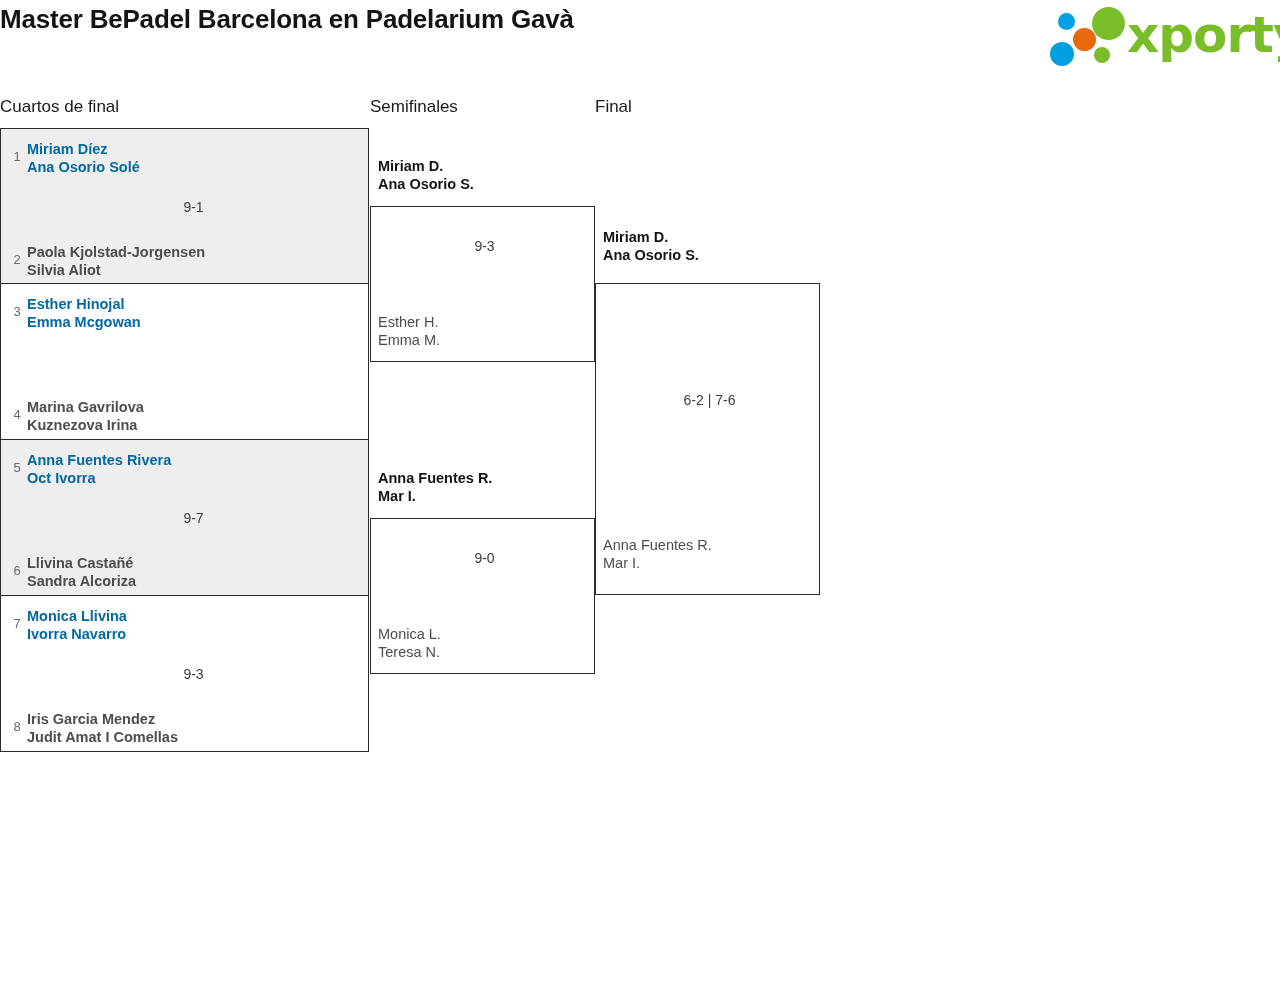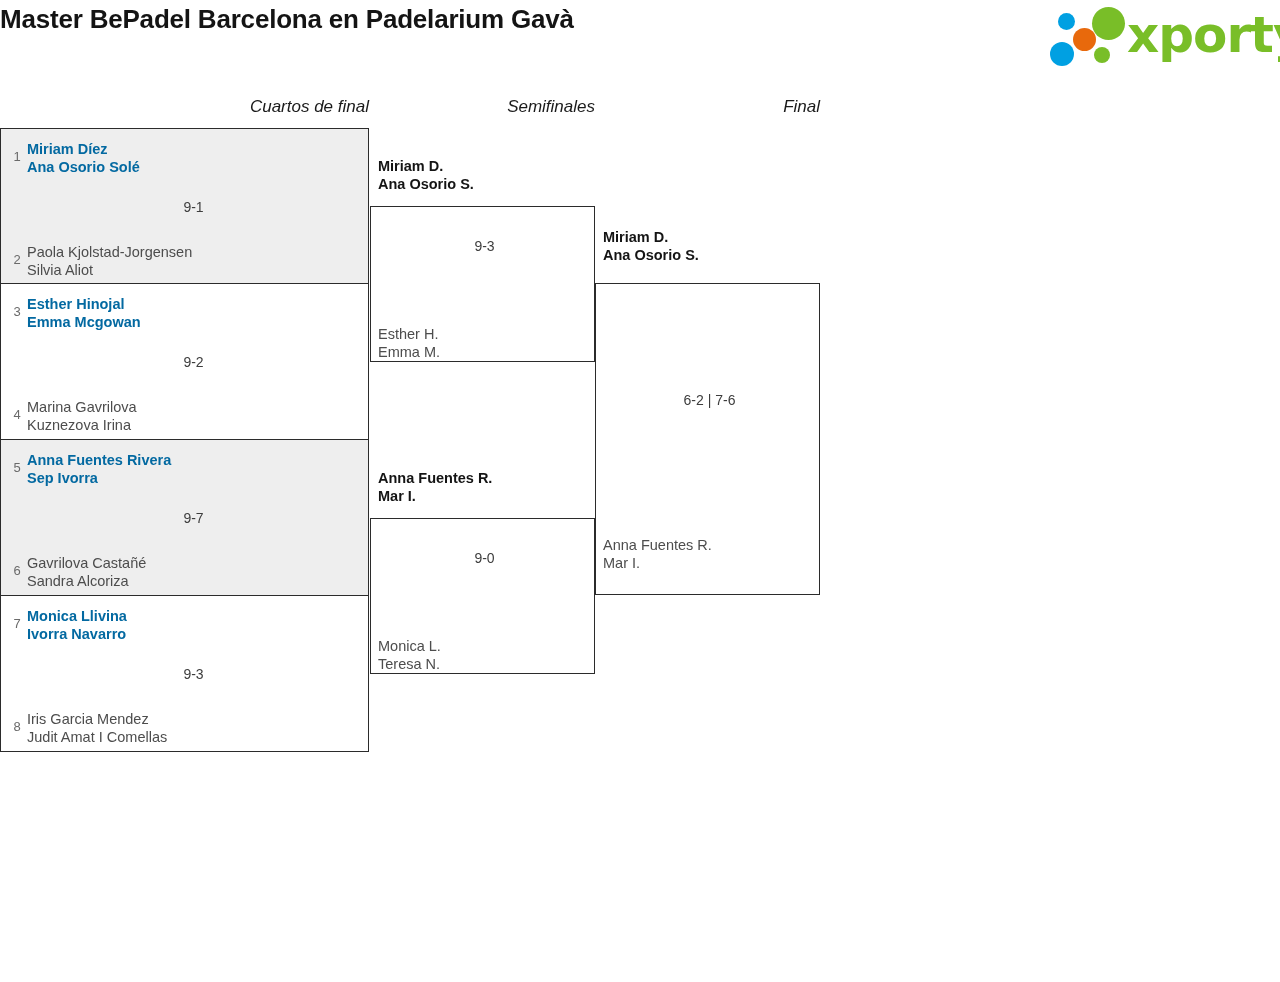--- a/index.html
+++ b/index.html
@@ -48,24 +48,23 @@
     letter-spacing: -1px;
     line-height: 58px;
     font-family: "DejaVu Sans", sans-serif;
   }
 
   
   .round-header {
     position: absolute;
     font-size: 17px;
     color: #1a1a1a;
-    text-align: right;
+    text-align: left;
     line-height: 22px;
     white-space: nowrap;
-    font-style: italic;
   }
   .rh-qf { left: 0px;   top: 96px; width: 369px; }
   .rh-sf { left: 370px; top: 96px; width: 225px; }
   .rh-f  { left: 595px; top: 96px; width: 225px; }
 
   
   .qf-block {
     position: absolute;
     left: 0px;
     width: 369px;
@@ -96,21 +95,21 @@
     line-height: 36px;
     margin-top: -1px;
   }
   .names {
     font-size: 14.5px;
     line-height: 18px;
     white-space: nowrap;
   }
   .names .n { display: block; }
   .winner .names { font-weight: bold; color: #0369a1; }
-  .loser  .names { font-weight: normal; color: #4d4d4d; }
+  .loser  .names { font-weight: bold; color: #4d4d4d; }
   .loser .seed  { color: #6a6a6a; }
 
   .qf-score {
     position: absolute;
     left: 0px; top: 70px;
     width: 369px;
     text-align: center;
     font-size: 14px;
     color: #3d3d3d;
     padding-left: 16px;
@@ -127,21 +126,21 @@
   }
   .sf-team {
     position: absolute;
     left: 7px;
     font-size: 14.5px;
     line-height: 18px;
     white-space: nowrap;
   }
   .sf-team .n { display: block; }
   .sf-team.winner { font-weight: bold; color: #141414; top: -50px; }
-  .sf-team.loser  { font-weight: normal; color: #4d4d4d; top: 106px; margin-top: 12px; }
+  .sf-team.loser  { font-weight: normal; color: #4d4d4d; top: 106px; }
   .sf-score {
     position: absolute;
     left: 0px; top: 31px;
     width: 225px;
     text-align: center;
     font-size: 14px;
     color: #3d3d3d;
     padding-left: 2px;
   }
 
@@ -217,43 +216,42 @@
   </div>
 
   <div class="qf-block plain" style="top:284px;">
     <div class="team top winner">
       <span class="seed">3</span>
       <span class="names">
         <span class="n">Esther Hinojal</span>
         <span class="n">Emma Mcgowan</span>
       </span>
     </div>
-    <div class="qf-score">9-2</div>
     <div class="team bottom loser">
       <span class="seed">4</span>
       <span class="names">
         <span class="n">Marina Gavrilova</span>
         <span class="n">Kuznezova Irina</span>
       </span>
     </div>
   </div>
 
   <div class="qf-block shaded" style="top:440px;">
     <div class="team top winner">
       <span class="seed">5</span>
       <span class="names">
         <span class="n">Anna Fuentes Rivera</span>
-        <span class="n">Sep Ivorra</span>
+        <span class="n">Oct Ivorra</span>
       </span>
     </div>
     <div class="qf-score">9-7</div>
     <div class="team bottom loser">
       <span class="seed">6</span>
       <span class="names">
-        <span class="n">Gavrilova Castañé</span>
+        <span class="n">Llivina Castañé</span>
         <span class="n">Sandra Alcoriza</span>
       </span>
     </div>
   </div>
 
   <div class="qf-block plain" style="top:596px;">
     <div class="team top winner">
       <span class="seed">7</span>
       <span class="names">
         <span class="n">Monica Llivina</span>

